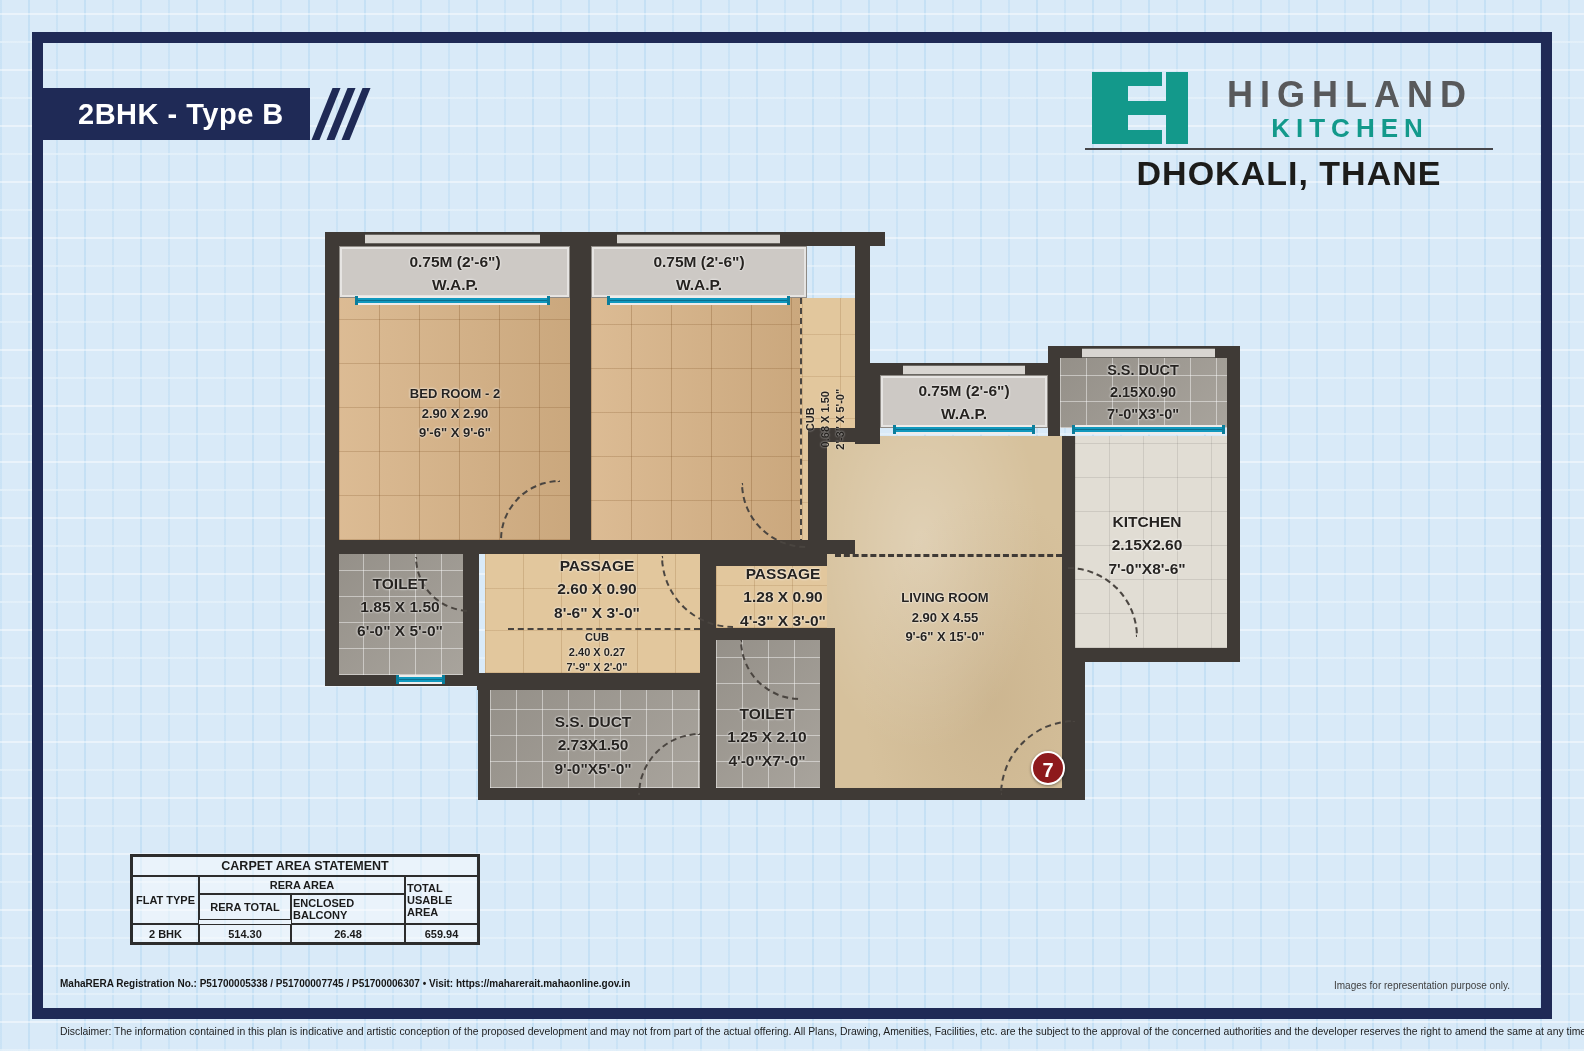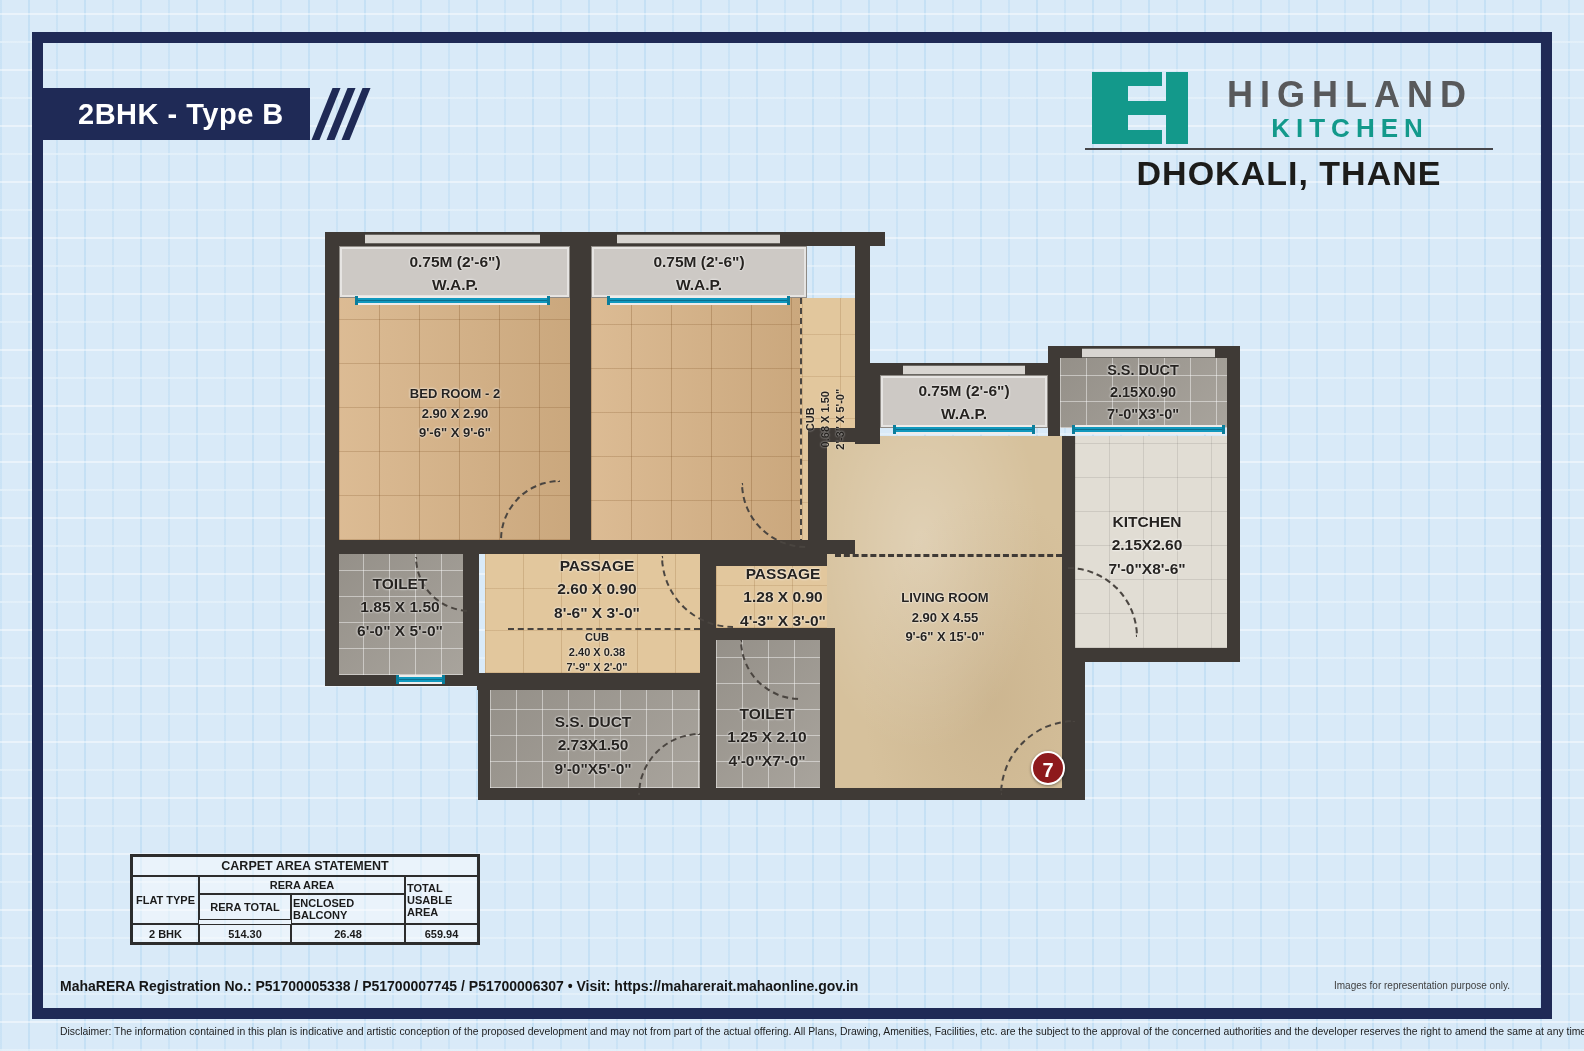--- a/index.html
+++ b/index.html
@@ -60,21 +60,21 @@
   .vlab div{font-size:11px;line-height:1.35;white-space:nowrap;}
   
   .ctable{position:absolute;left:130px;top:854px;width:350px;border:2px solid #2d2d2d;background:rgba(255,255,255,.45);
       display:grid;grid-template-columns:67px 92px 114px 1fr;font-size:11px;font-weight:bold;color:#1b1b1b;box-sizing:border-box;}
   .ctable .c{border:1px solid #2d2d2d;display:flex;align-items:center;justify-content:center;text-align:left;padding:2px 1px;box-sizing:border-box;}
   .c.title{grid-column:1/5;font-size:12.5px;height:20px;}
   .c.flat{grid-row:2/4;}
   .c.rera{grid-column:2/4;height:18px;}
   .c.total{grid-row:2/4;grid-column:4/5;}
   
-  .rera-line{position:absolute;left:60px;top:978px;font-size:14px;font-weight:bold;color:#161616;}
+  .rera-line{position:absolute;left:60px;top:978px;font-size:10px;font-weight:bold;color:#161616;}
   .img-note{position:absolute;right:74px;top:980px;font-size:10px;color:#3f3f3f;}
   .disclaimer{position:absolute;left:60px;top:1026px;width:1470px;font-size:10.4px;color:#1d1d1d;white-space:nowrap;}
 </style>
 </head>
 <body>
 
 <div class="sheet">
   <div class="frame"></div>
 
   <div class="banner">2BHK - Type B</div>
@@ -197,21 +197,21 @@
         <div>1.85 X 1.50</div>
         <div>6'-0" X 5'-0"</div>
       </div>
     <div class="rl f16" style="left:272px;top:322px;">
       <div>PASSAGE</div>
         <div>2.60 X 0.90</div>
         <div>8'-6" X 3'-0"</div>
       </div>
     <div class="rl f11" style="left:272px;top:398px;">
       <div>CUB</div>
-        <div>2.40 X 0.38</div>
+        <div>2.40 X 0.27</div>
         <div>7'-9" X 2'-0"</div>
       </div>
     <div class="rl f16" style="left:458px;top:330px;">
       <div>PASSAGE</div>
         <div>1.28 X 0.90</div>
         <div>4'-3" X 3'-0"</div>
       </div>
     <div class="rl f17" style="left:620px;top:356px;">
       <div>LIVING ROOM</div>
         <div>2.90 X 4.55</div>

